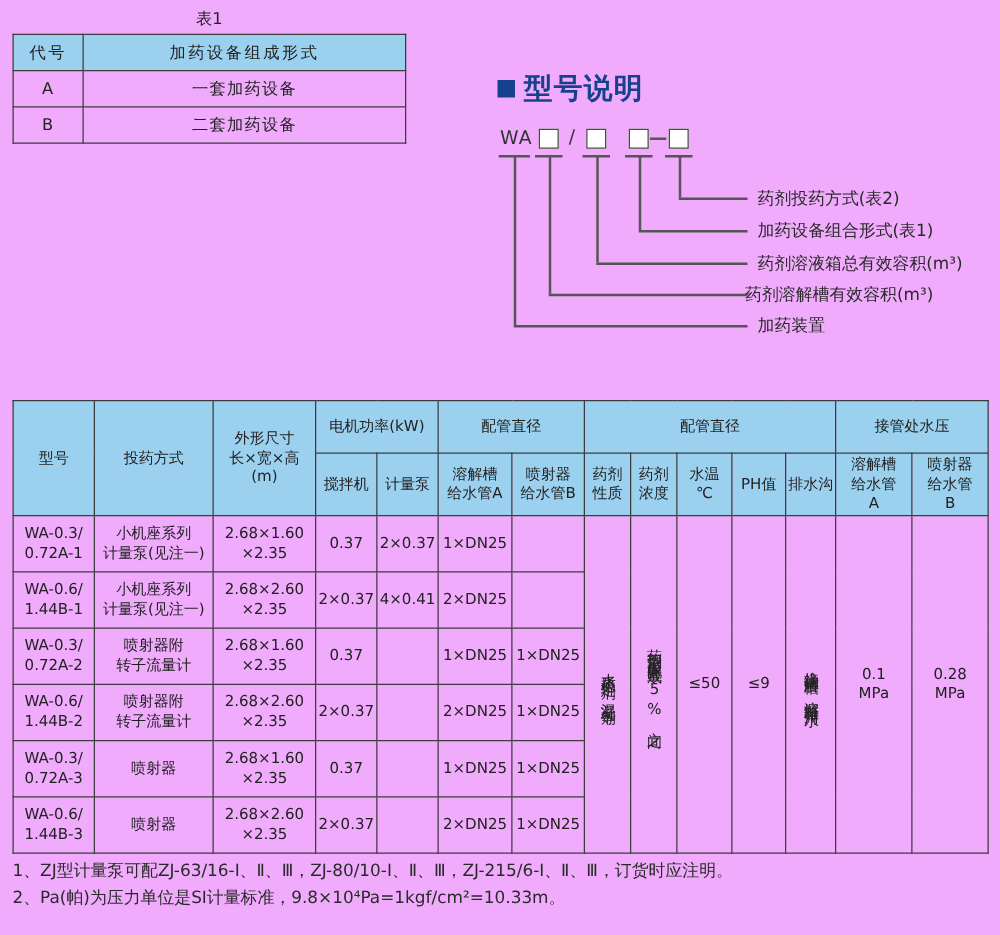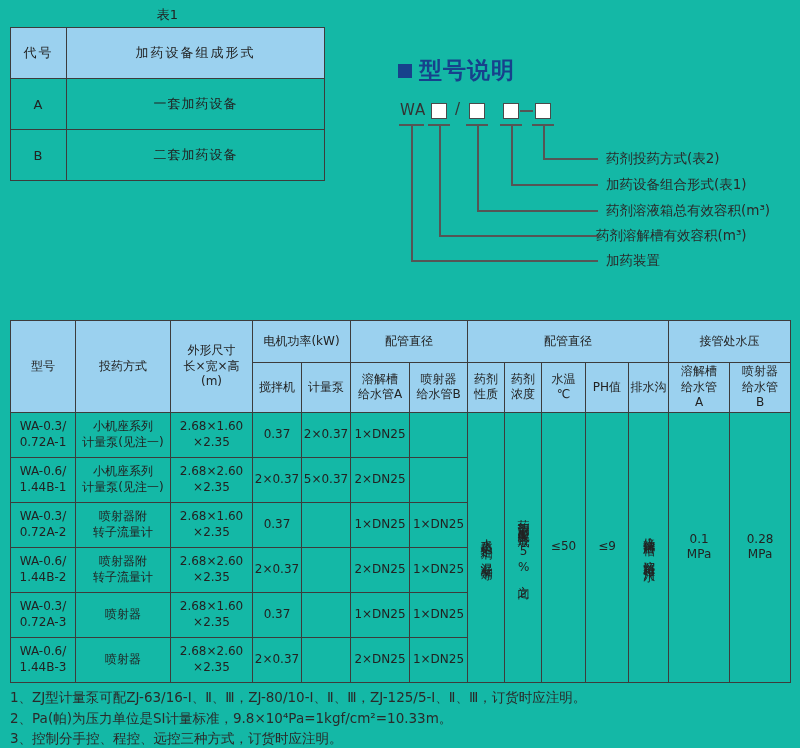--- a/index.html
+++ b/index.html
@@ -1,28 +1,28 @@
 <!DOCTYPE html>
 <html><head>
 <meta charset="utf-8">
 <style>
   html,body { margin:0; padding:0; background:#ffffff; }
   .page {
-    position:relative; width:800px; height:748px; background:#14b8a6;
+    position:relative; width:800px; height:748px; background:#f0abfc;
     font-family:"DejaVu Sans","Liberation Sans",sans-serif; color:#222;
     overflow:hidden;
   }
   
   .small-wrap { position:absolute; left:10px; width:315px; }
   .tbl-title { text-align:center; font-size:13px; color:#222; margin-bottom:3px; }
   table { border-collapse:collapse; }
   .small-table { width:315px; table-layout:fixed; font-size:13px; }
   .small-table th, .small-table td {
     border:1px solid #3c3c3c; text-align:center; vertical-align:middle;
-    height:28px; padding:11px 2px;margin-top:17px;
+    height:28px; padding:0 2px;margin-top:17px;
   }
   .small-table th { background:#9bd1ef; font-weight:normal; letter-spacing:2px; }
   .small-table td { letter-spacing:1px; }
   
   .model-title { position:absolute; left:398px; top:55px; display:flex; align-items:center; }
   .sq { width:14px; height:14px; background:#17418c; margin-right:7px; }
   .model-title-text { font-size:23px; font-weight:bold; color:#17418c; letter-spacing:1px; }
   .diagram { position:absolute; left:398px; top:88px; width:392px; height:178px; font-size:14px; color:#333; }
   .d-abs { position:absolute;margin-top:12px; }
   .code-prefix { font-size:15px; letter-spacing:1px; }
@@ -194,21 +194,21 @@
 MPa</td>
       </tr>
       <tr>
         <td>WA-0.6/
 1.44B-1</td>
         <td>小机座系列
 计量泵(见注一)</td>
         <td>2.68×2.60
 ×2.35</td>
         <td>2×0.37</td>
-        <td>5×0.37</td>
+        <td>4×0.41</td>
         <td>2×DN25</td>
         <td></td>
       </tr>
       <tr>
         <td>WA-0.3/
 0.72A-2</td>
         <td>喷射器附
 转子流量计</td>
         <td>2.68×1.60
 ×2.35</td>
@@ -248,18 +248,17 @@
 ×2.35</td>
         <td>2×0.37</td>
         <td></td>
         <td>2×DN25</td>
         <td>1×DN25</td>
       </tr>
     </tbody>
   </table>
 
   <div class="notes">
-    <div>1、ZJ型计量泵可配ZJ-63/16-Ⅰ、Ⅱ、Ⅲ，ZJ-80/10-Ⅰ、Ⅱ、Ⅲ，ZJ-125/5-Ⅰ、Ⅱ、Ⅲ，订货时应注明。</div>
+    <div>1、ZJ型计量泵可配ZJ-63/16-Ⅰ、Ⅱ、Ⅲ，ZJ-80/10-Ⅰ、Ⅱ、Ⅲ，ZJ-215/6-Ⅰ、Ⅱ、Ⅲ，订货时应注明。</div>
     <div>2、Pa(帕)为压力单位是SI计量标准，9.8×10⁴Pa=1kgf/cm²=10.33m。</div>
-    <div>3、控制分手控、程控、远控三种方式，订货时应注明。</div>
   </div>
 
 </div>
 
 </body></html>

